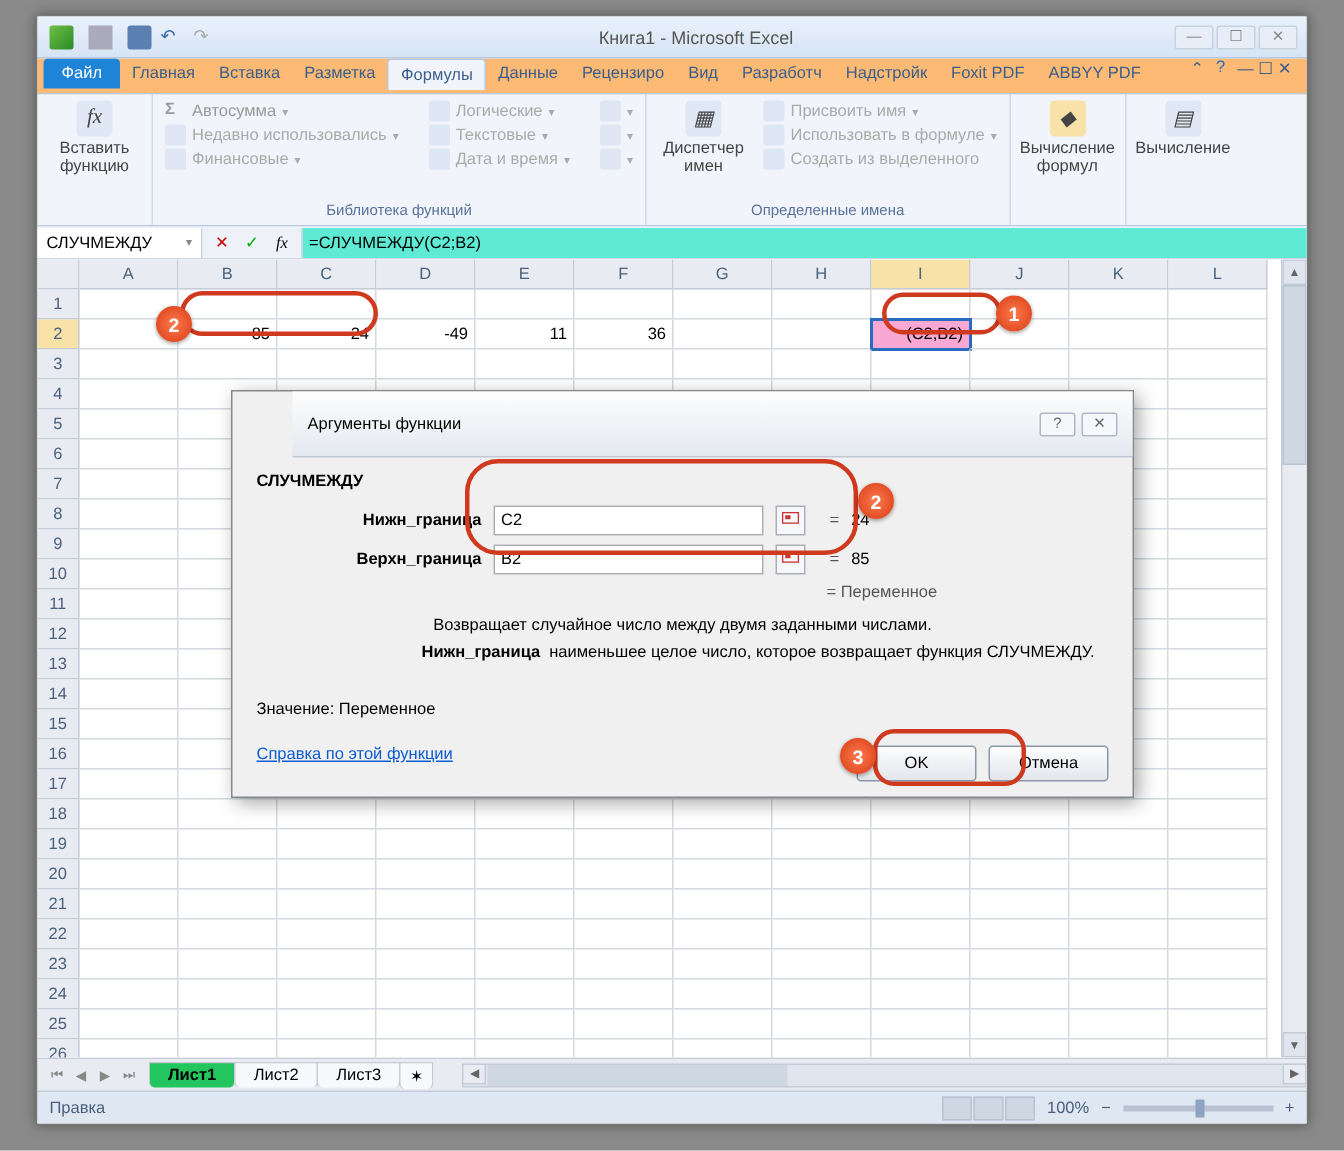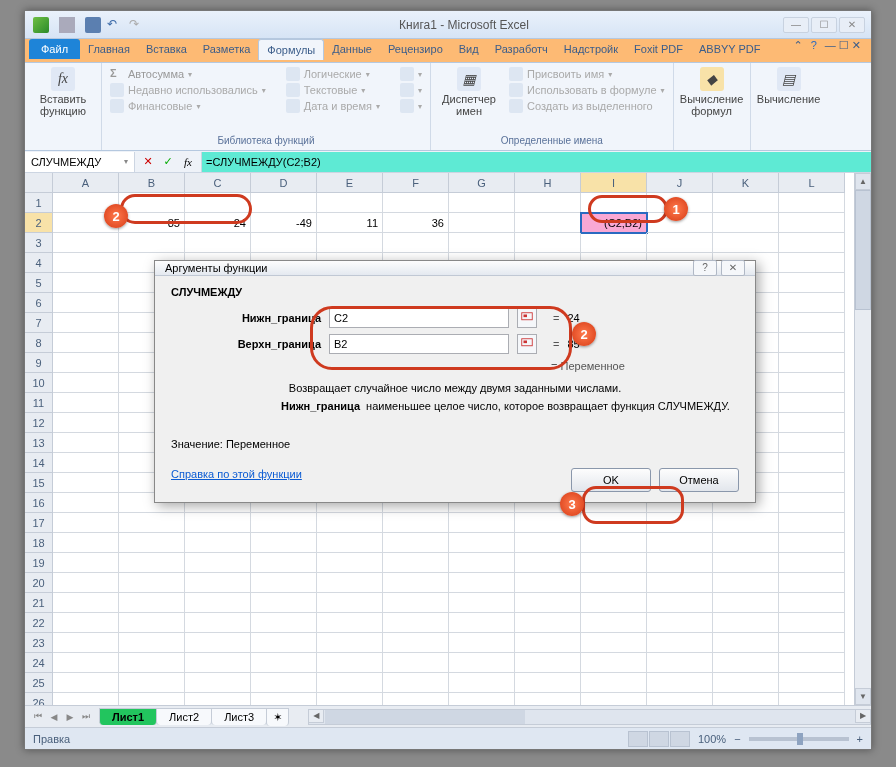--- a/index.html
+++ b/index.html
@@ -69,21 +69,21 @@
 
 .status-bar { height: 22px; background: #dfe7f2; border-top: 1px solid #c5ccd7; display: flex; align-items: center; font-size: 11px; padding: 0 8px; color: #4a607c; }
 .sb-right { margin-left: auto; display: flex; align-items: center; gap: 8px; }
 .sb-view { display: flex; gap: 1px; }
 .sb-view span { width: 20px; height: 16px; background: #cfd7e3; border: 1px solid #b8c2d1; }
 .sb-slider { width: 100px; height: 4px; background: #b8c2d1; position: relative; }
 .sb-slider .th { position: absolute; left: 48px; top: -4px; width: 6px; height: 12px; background: #8ea3c0; }
 
 
 .dialog { position: absolute; left: 154px; top: 260px; width: 602px; background: #f0f0f0; border: 1px solid #888; box-shadow: 3px 3px 12px rgba(0,0,0,0.35); font-size: 11px; }
-.dlg-title { height: 15px; background: linear-gradient(#fdfdfd,#e4e9f0); display: flex; align-items: center; padding: 0 10px; border-bottom: 1px solid #c0c8d4; }
+.dlg-title { height: 44px; background: linear-gradient(#fdfdfd,#e4e9f0); display: flex; align-items: center; padding: 0 10px; border-bottom: 1px solid #c0c8d4; margin-left: 40px; }
 .dlg-title span:first-child { flex: 1; }
 .dlg-close { display: flex; gap: 4px; }
 .dlg-close span { width: 24px; height: 16px; border: 1px solid #b0b8c5; border-radius: 2px; text-align: center; font-size: 10px; line-height: 14px; color: #666; background: #f5f7fa; }
 .dlg-body { padding: 10px 16px; }
 .dlg-fn { font-weight: bold; margin-bottom: 10px; }
 .dlg-args { padding-left: 30px; }
 .dlg-arg { display: flex; align-items: center; gap: 8px; margin-bottom: 6px; }
 .dlg-arg label { width: 120px; text-align: right; font-weight: bold; }
 .dlg-arg input { width: 180px; height: 20px; border: 1px solid #abadb3; padding: 0 4px; font-size: 11px; }
 .dlg-arg .ref-btn { width: 20px; height: 20px; border: 1px solid #abadb3; background: #f5f7fa; display:flex;align-items:center;justify-content:center; }

